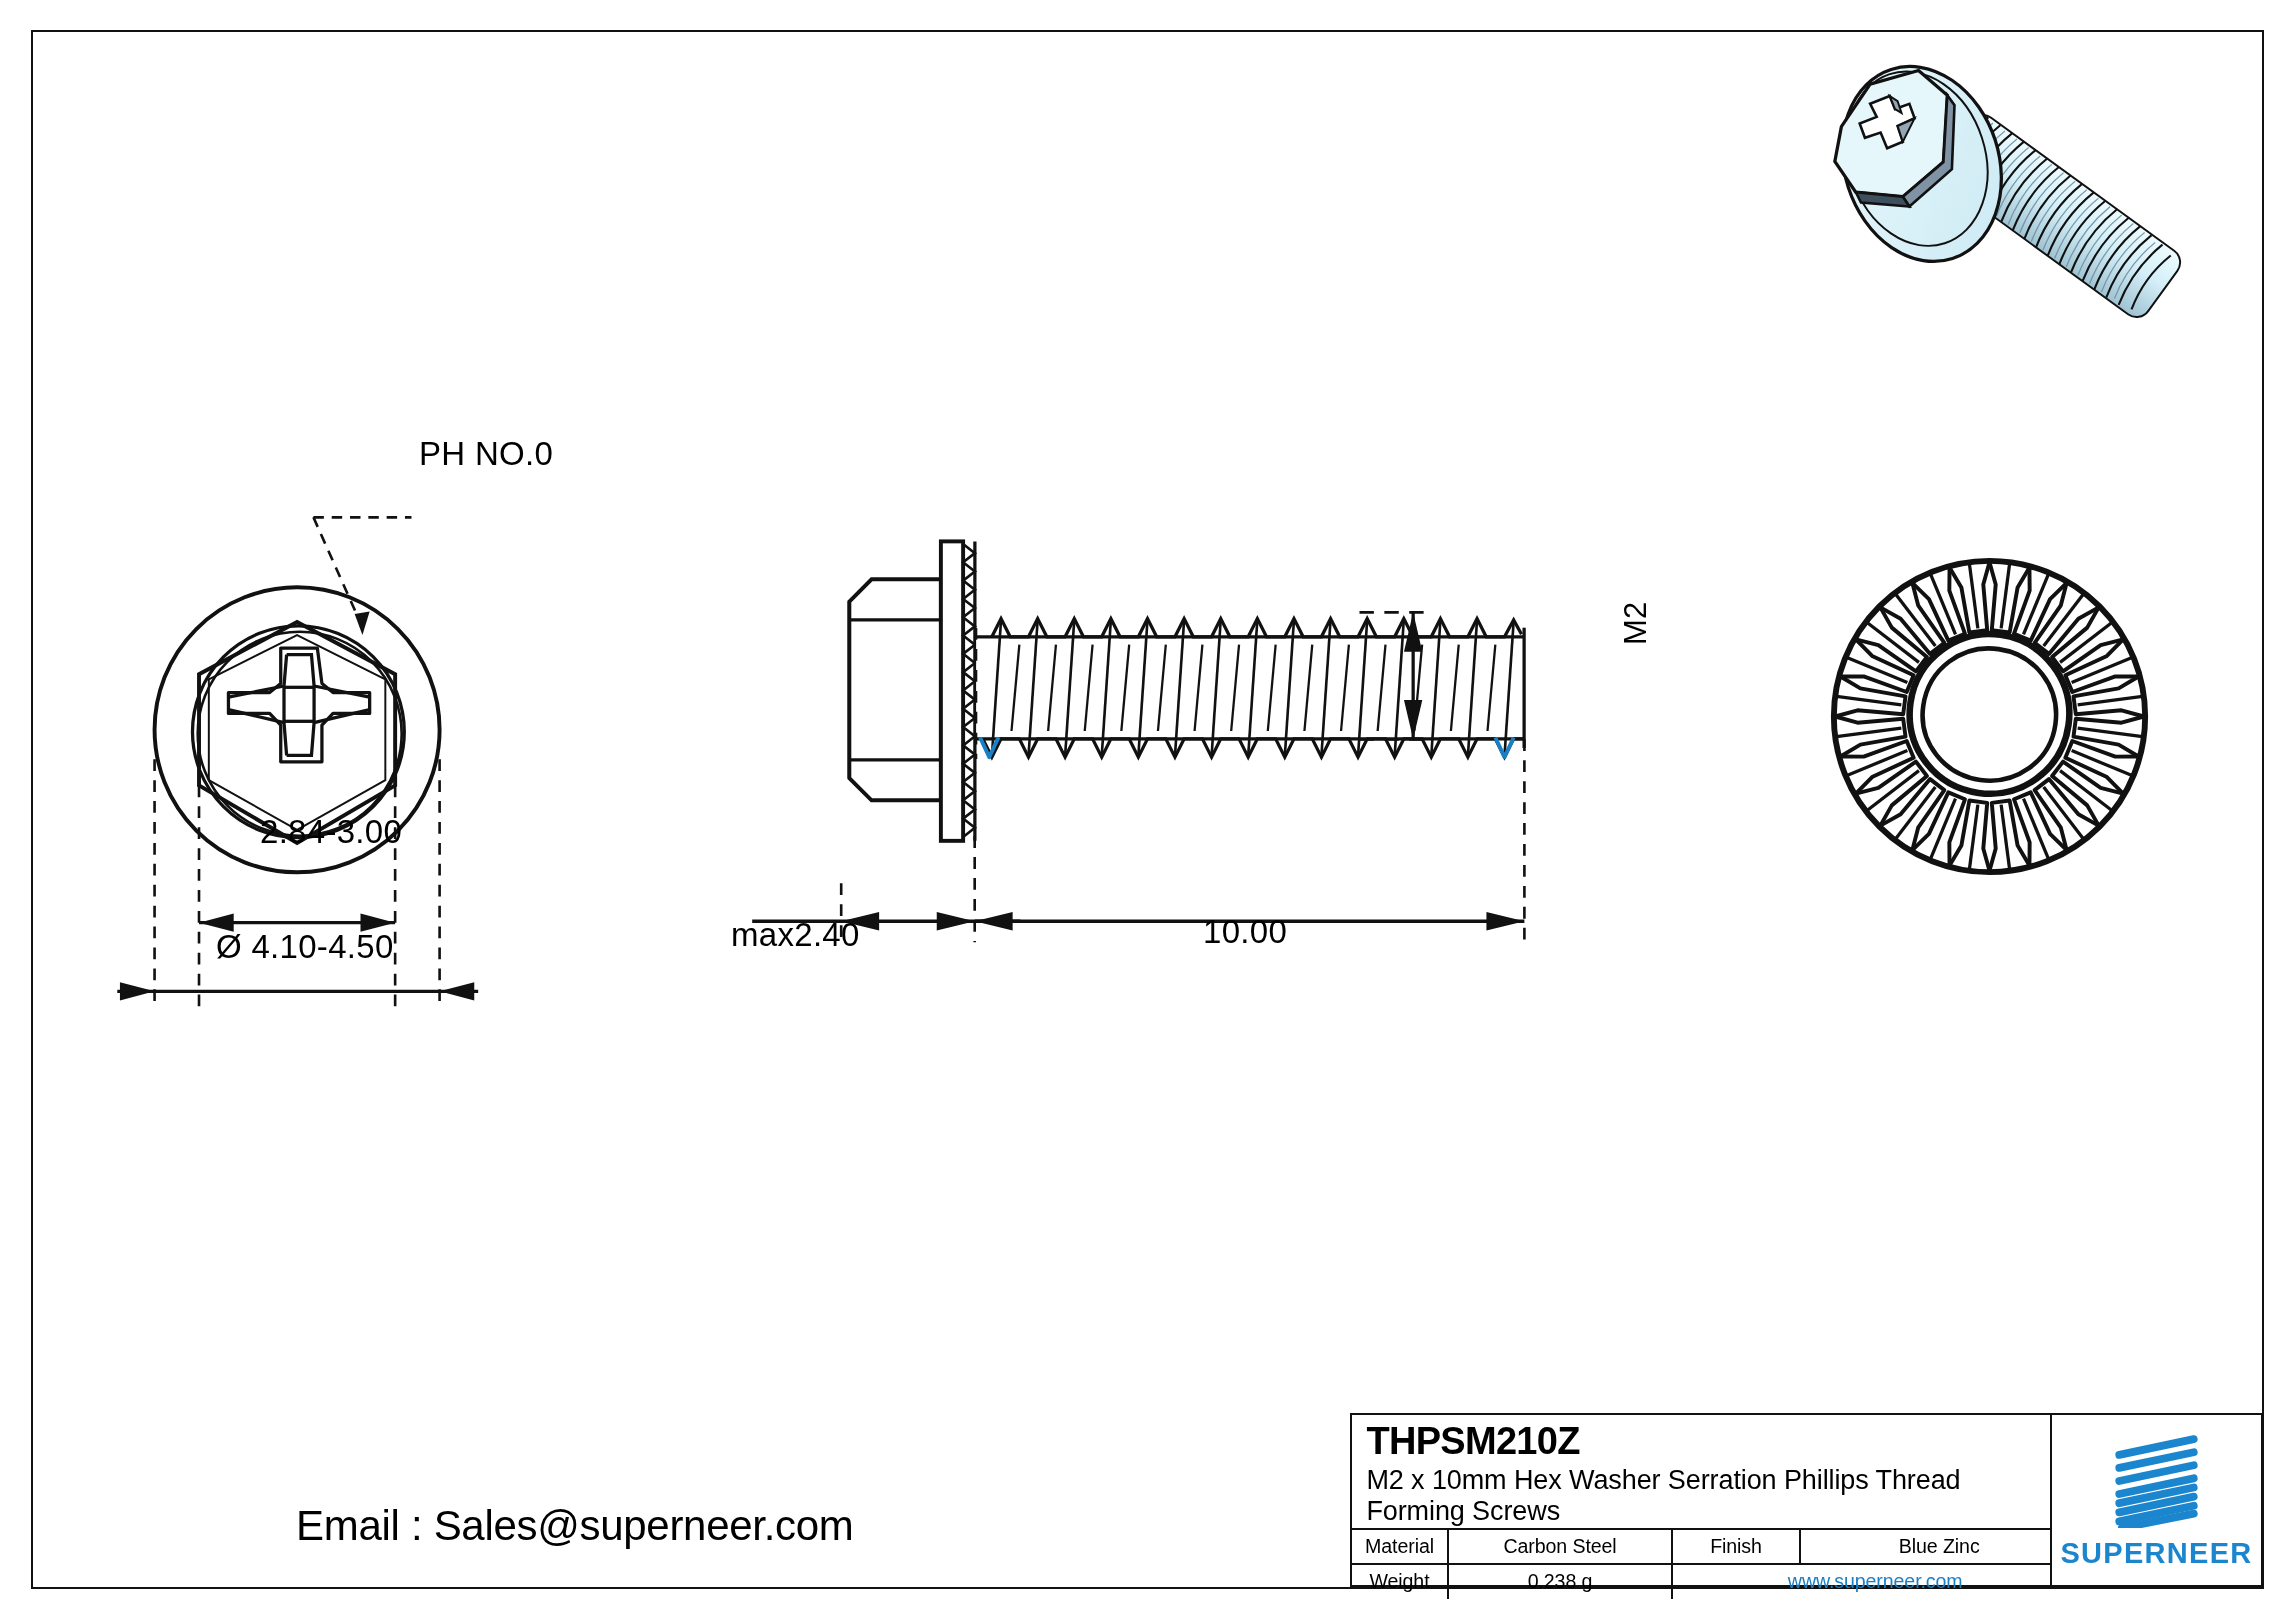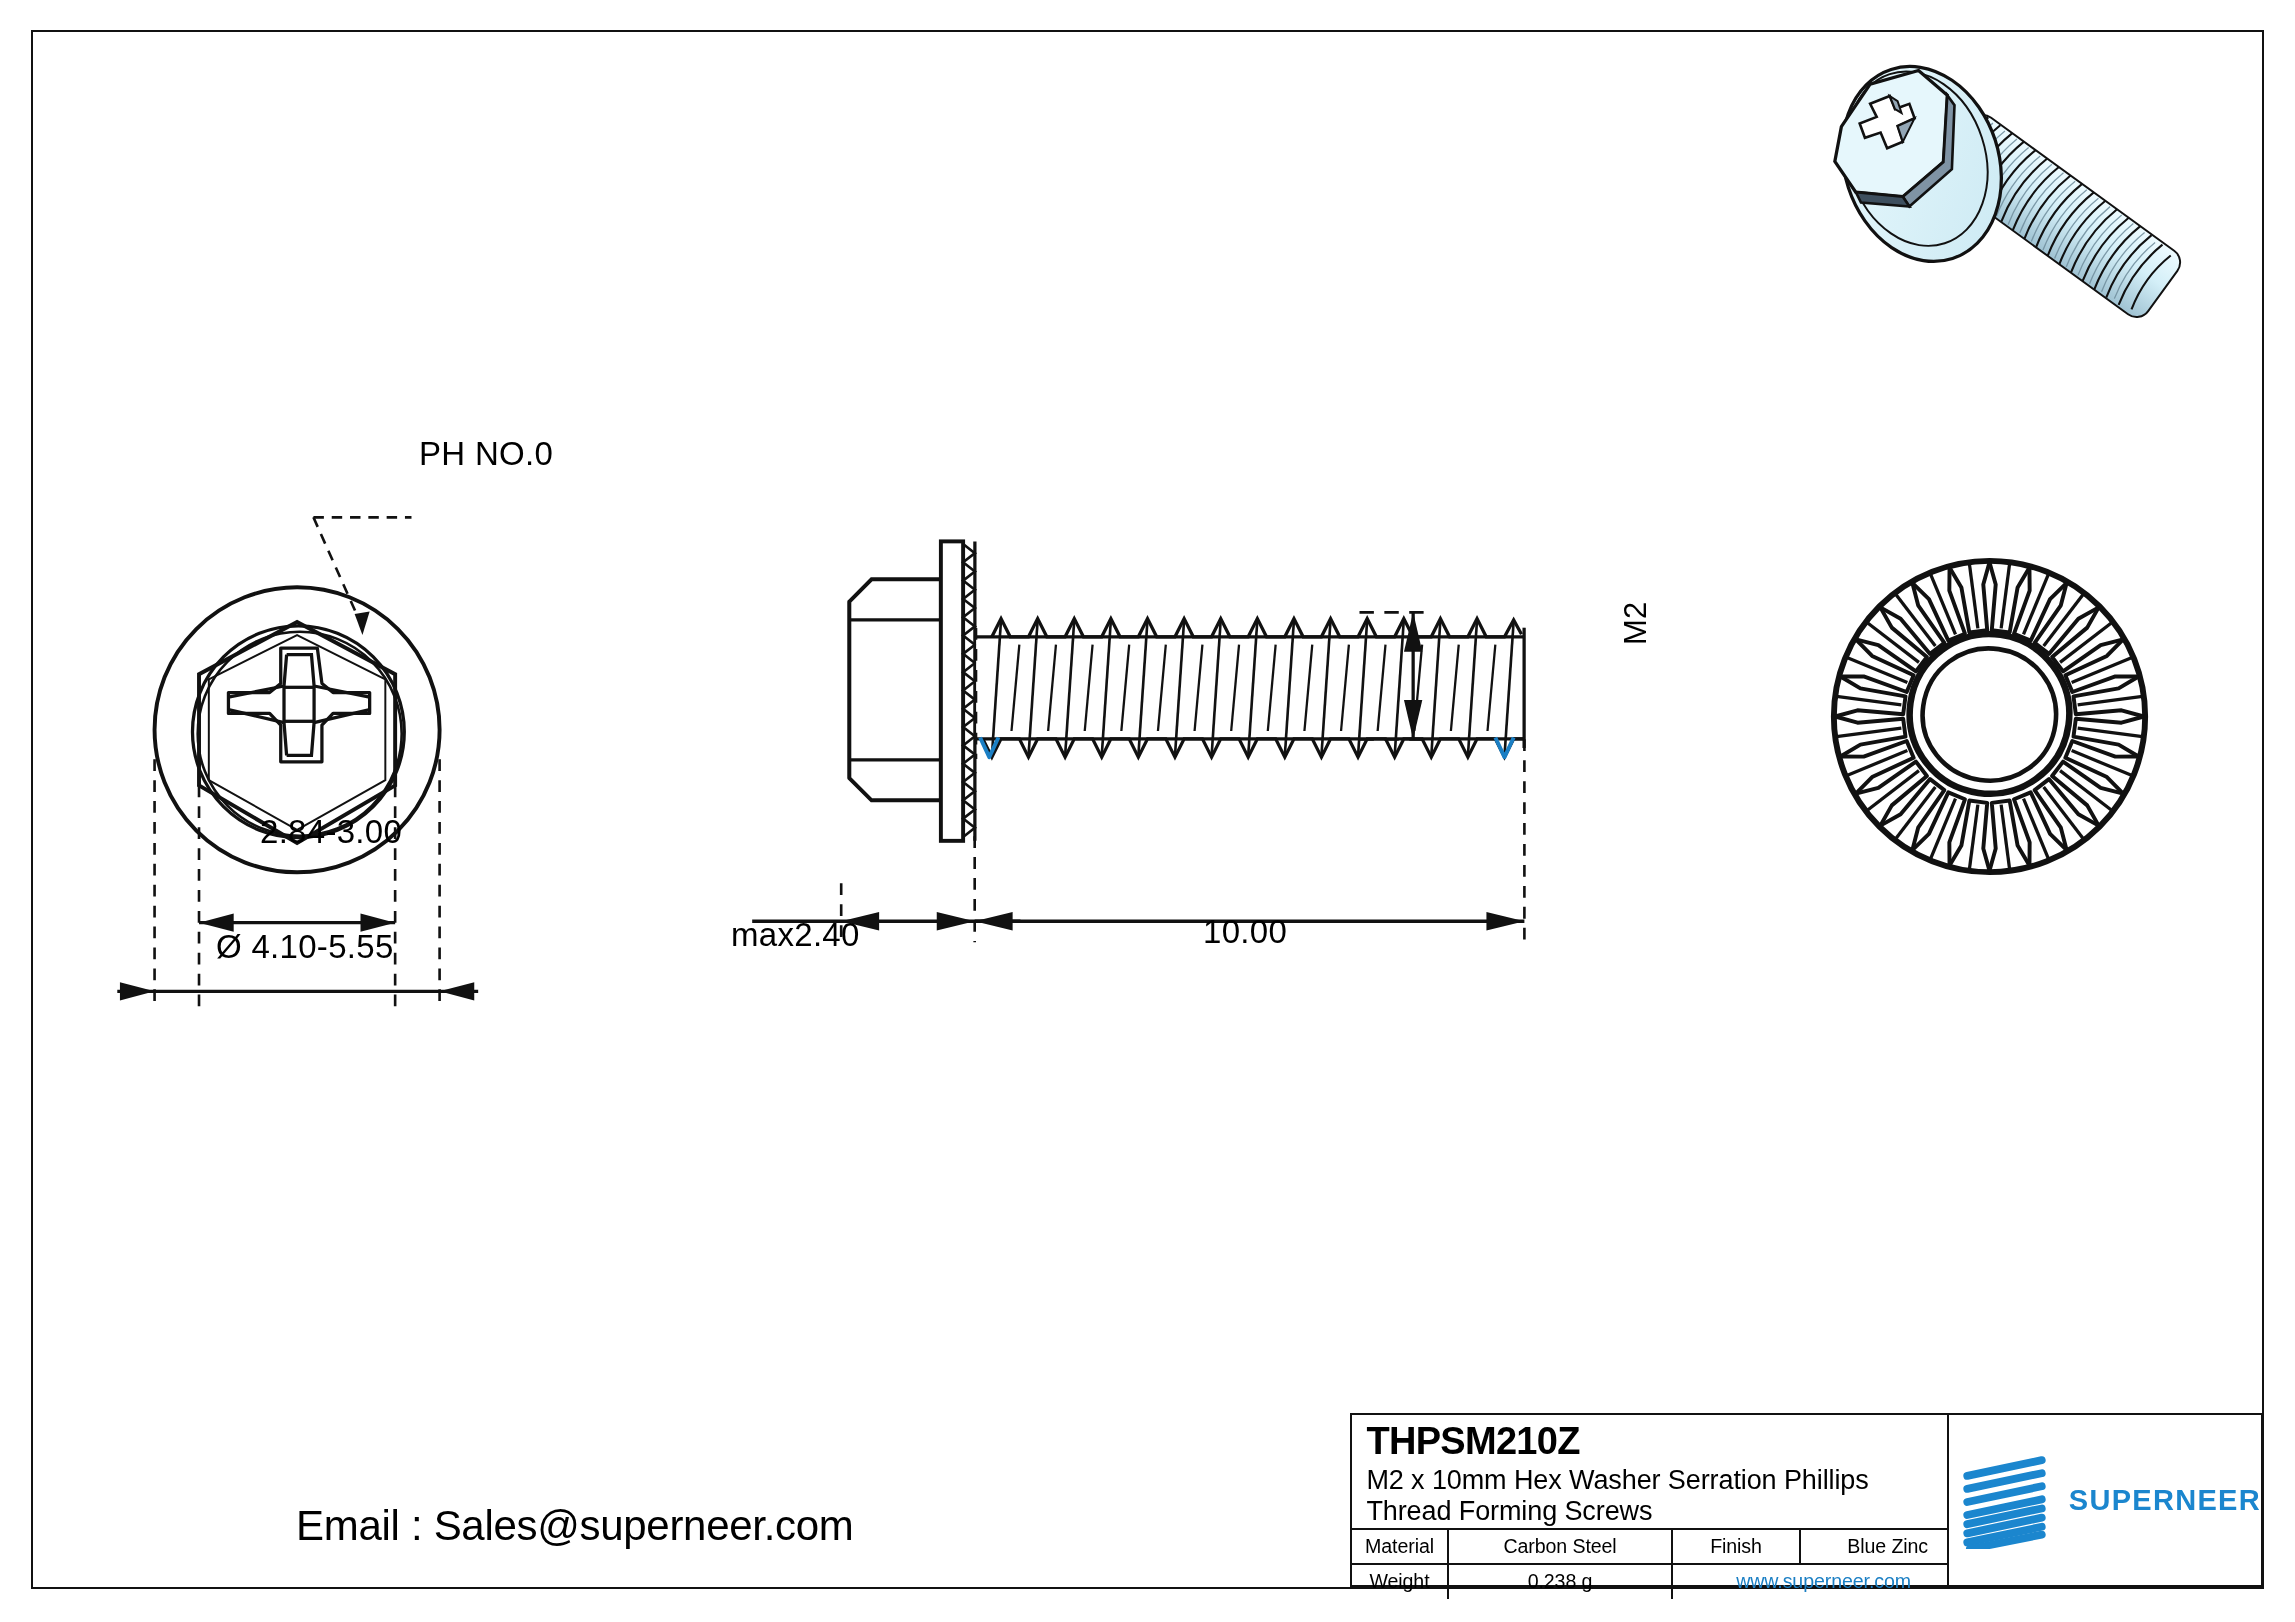--- a/index.html
+++ b/index.html
@@ -21,21 +21,21 @@
            display:flex;flex-direction:column;}
   .tb-idarea{flex:1;padding:6.5px 0 0 14.4px;box-sizing:border-box;}
   .tb-partno{font-size:38px;font-weight:bold;line-height:1.02;letter-spacing:-0.7px;}
   .tb-desc{font-size:27px;line-height:1.15;margin-top:5.2px;letter-spacing:-0.1px;}
   .tb-table{border-collapse:collapse;width:100%;table-layout:fixed;}
   .tb-table td{border-top:2px solid #111;border-right:2px solid #111;
                font-size:19.6px;text-align:center;height:35px;padding:0 2.6px;
                box-sizing:border-box;letter-spacing:-0.1px;}
   .tb-table tr td:last-child{border-right:none;padding-left:30px;}
   .tb-link{color:#1b7fc4;margin-top:31px;}
-  .tb-logo{flex:1;display:flex;flex-direction:row;align-items:center;
+  .tb-logo{flex:1;display:flex;flex-direction:column;align-items:center;
            justify-content:center;gap:9px;}
   .logo-word{color:#1b86ce;font-size:29px;font-weight:bold;letter-spacing:1.3px;}
 
   
   .email{position:absolute;left:296px;top:1502px;font-size:42px;
          letter-spacing:-0.3px;white-space:nowrap;}
 </style>
 </head>
 <body>
 
@@ -165,21 +165,21 @@
   <g>
     <line x1="80" y1="875" x2="632" y2="875" stroke="#111" stroke-width="5"></line>
     <polygon points="137,875 84,861 84,889" fill="#111"></polygon>
     <polygon points="573,875 626,861 626,889" fill="#111"></polygon>
   </g>
 </svg>
 </div>
 
 <div class="dimtxt" style="left:419px;top:435px;font-size:33px;">PH NO.0</div>
 <div class="dimtxt" style="left:260px;top:813px;font-size:33px;">2.84-3.00</div>
-<div class="dimtxt" style="left:216px;top:928px;font-size:33px;">Ø 4.10-5.55</div>
+<div class="dimtxt" style="left:216px;top:928px;font-size:33px;">Ø 4.10-4.50</div>
 
 <div class="abs" style="left:811px;top:510px;">
 <svg width="877" height="340" viewBox="0 0 1340 520">
 
   <g fill="#fff" stroke="#111" stroke-width="6">
     <path d="M58 140 L92 106 L198 106 L198 444 L92 444 L58 410 Z"></path>
   </g>
   <g stroke="#111" stroke-width="5" fill="none">
     <line x1="58" y1="168" x2="198" y2="168"></line>
     <line x1="58" y1="382" x2="198" y2="382"></line>

